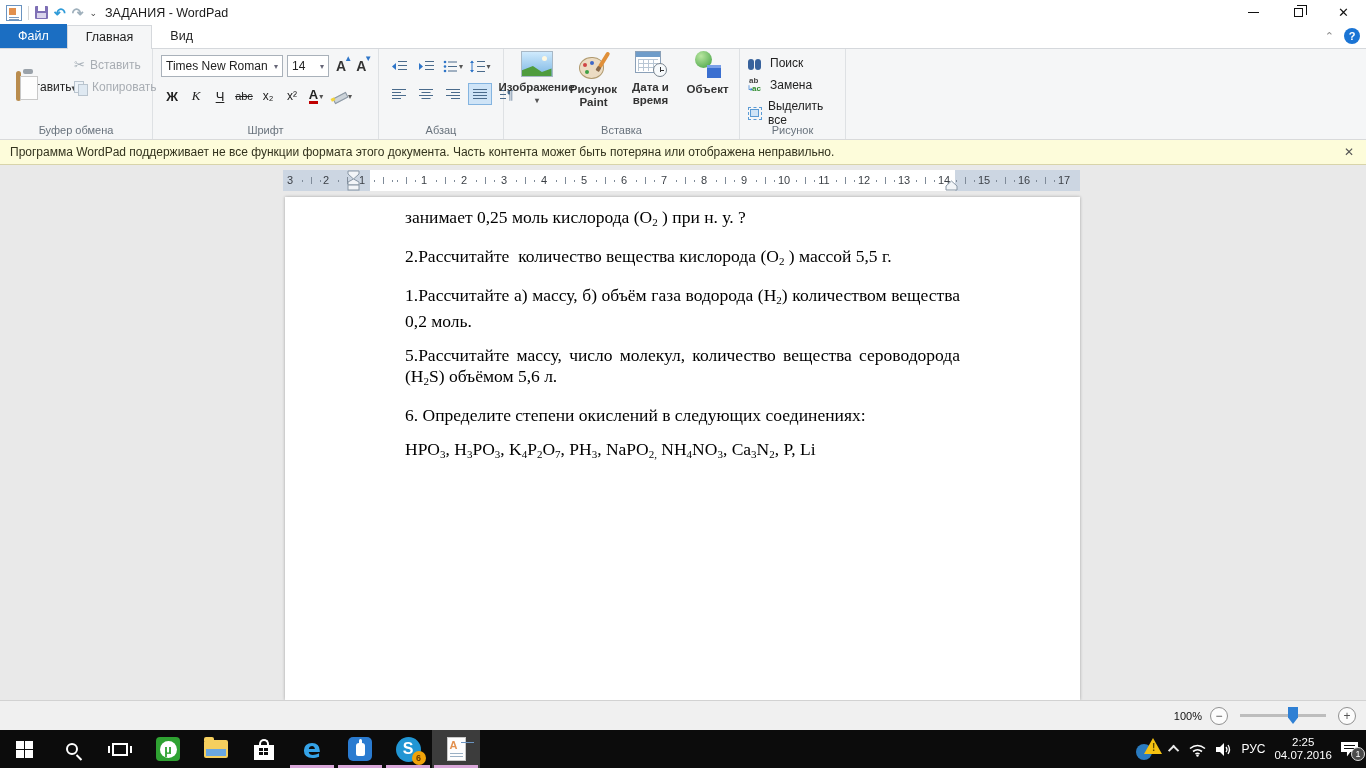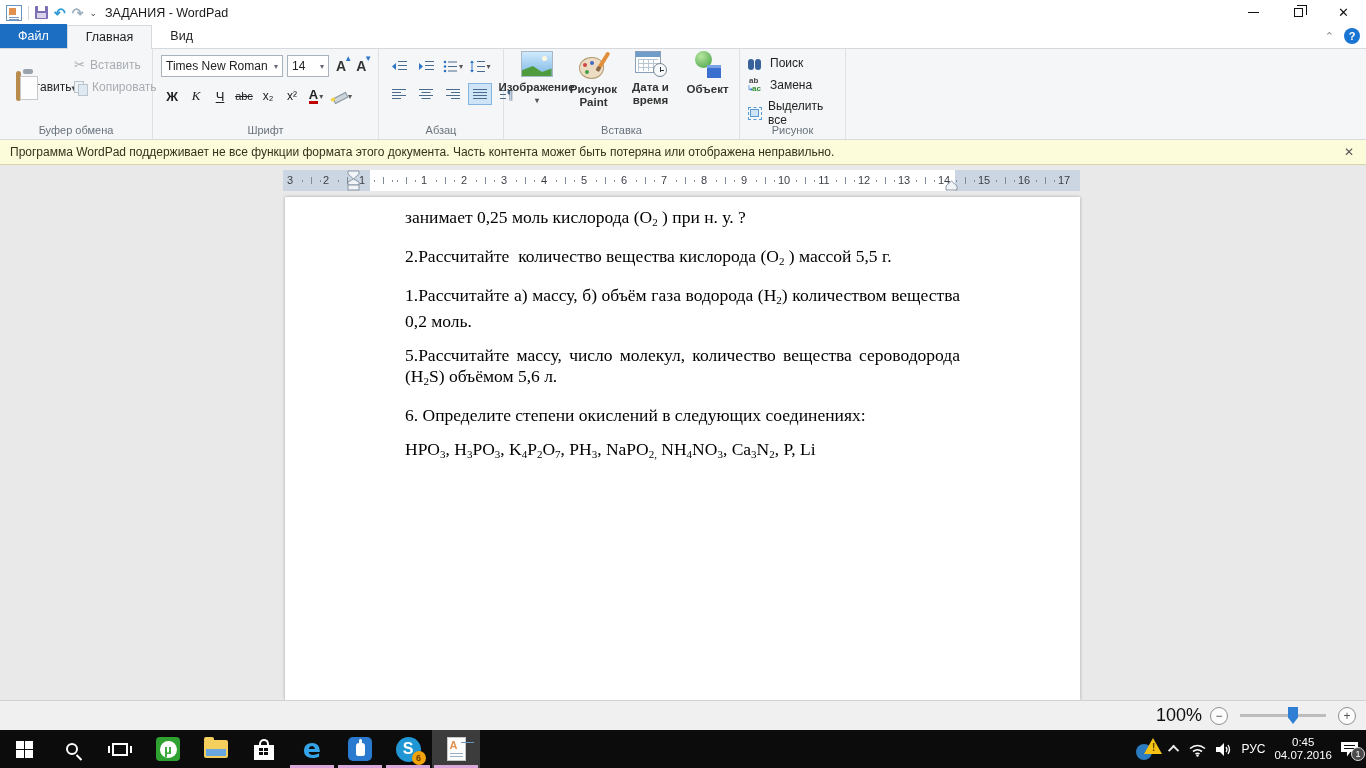--- a/index.html
+++ b/index.html
@@ -139,21 +139,21 @@
   .ind-markers { position:absolute; top:0; height:100%; }
 
   .page { position:absolute; left:285px; top:32px; width:795px; height:503px; background:#fff; box-shadow:0 0 3px rgba(0,0,0,.3); }
   .pagecontent { padding:10px 120px 0 120px; font-family:"Liberation Serif", serif; font-size:17.5px; line-height:21px; color:#000; }
   .pagecontent p { margin:0 0 13px 0; text-align:justify; white-space:pre-wrap; }
   .pagecontent sub { font-size:11px; vertical-align:-3px; }
   .pagecontent sup { font-size:11px; vertical-align:5px; }
 
   
   .statusbar { height:30px; background:#f0f0f0; border-top:1px solid #d2d2d2; display:flex; align-items:center; justify-content:flex-end; padding-right:10px; gap:8px; }
-  .zoom-label { font-size:18px; color:#111; }
+  .zoom-label { font-size:11px; color:#111; }
   .zoom-circle { width:18px; height:18px; border-radius:50%; border:1px solid #909090; color:#555; display:flex; align-items:center; justify-content:center; font-size:12px; background:#fcfcfc; }
   .zoom-track { width:86px; height:3px; background:#bdbdbd; position:relative; margin:0 4px; }
   .zoom-thumb { position:absolute; left:48px; top:-7px; width:10px; height:17px; background:#2f80d4; clip-path:polygon(0 0,100% 0,100% 62%,50% 100%,0 62%); }
 
   
   .taskbar { height:38px; background:#0c0c0c; display:flex; position:relative; }
   .tb-btn { width:48px; height:38px; display:flex; align-items:center; justify-content:center; position:relative; flex-shrink:0; }
   .tb-btn.open::after { content:""; position:absolute; bottom:0; left:2px; right:2px; height:3px; background:#d9a7d9; }
   .tb-btn.active { background:#3c3c3c; }
   .start-ic { width:17px; height:17px; display:grid; grid-template-columns:8px 8px; grid-template-rows:8px 8px; gap:1px; }
@@ -594,21 +594,21 @@
     <svg width="19" height="15">
         <path d="M2 6.5 Q9.5 0.5 17 6.5 M5 9.5 Q9.5 6 14 9.5 M7.5 12 Q9.5 10.5 11.5 12" stroke="#fff" stroke-width="1.6" fill="none"></path>
         <circle cx="9.5" cy="13.6" r="1.2" fill="#fff"></circle>
       </svg>
     <svg width="16" height="15">
         <polygon points="0,5 4,5 8,1 8,14 4,10 0,10" fill="#fff"></polygon>
         <path d="M10 5 Q12 7.5 10 10 M12 3 Q15 7.5 12 12" stroke="#fff" stroke-width="1.3" fill="none"></path>
       </svg>
     <span class="tray-label">РУС</span>
     <span class="clockstack">
-      <div>0:45</div>
+      <div>2:25</div>
       <div>04.07.2016</div>
     </span>
     <span class="notif-ic">
       <span class="sheet"></span>
         <span class="l1"></span>
       <span class="notif-badge">1</span>
     </span>
   </div>
 </div>
 

